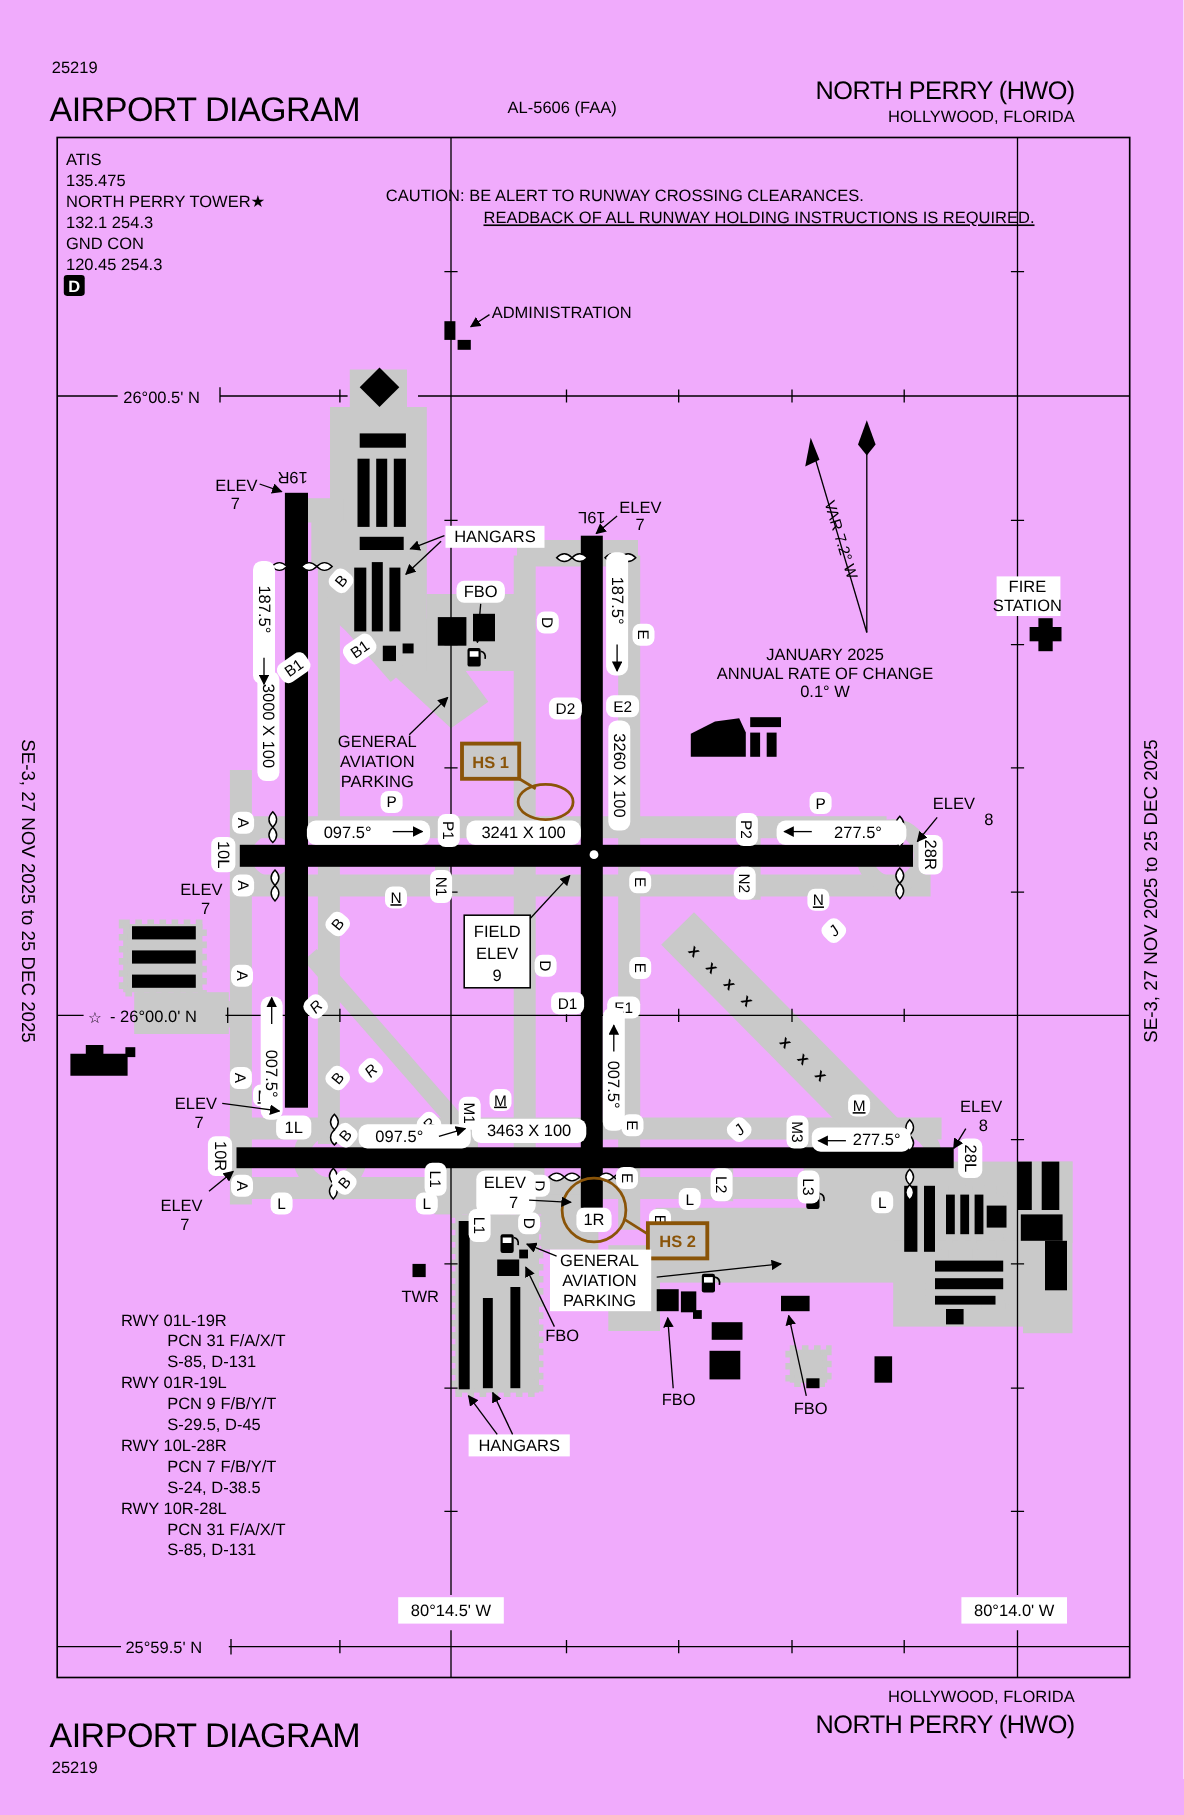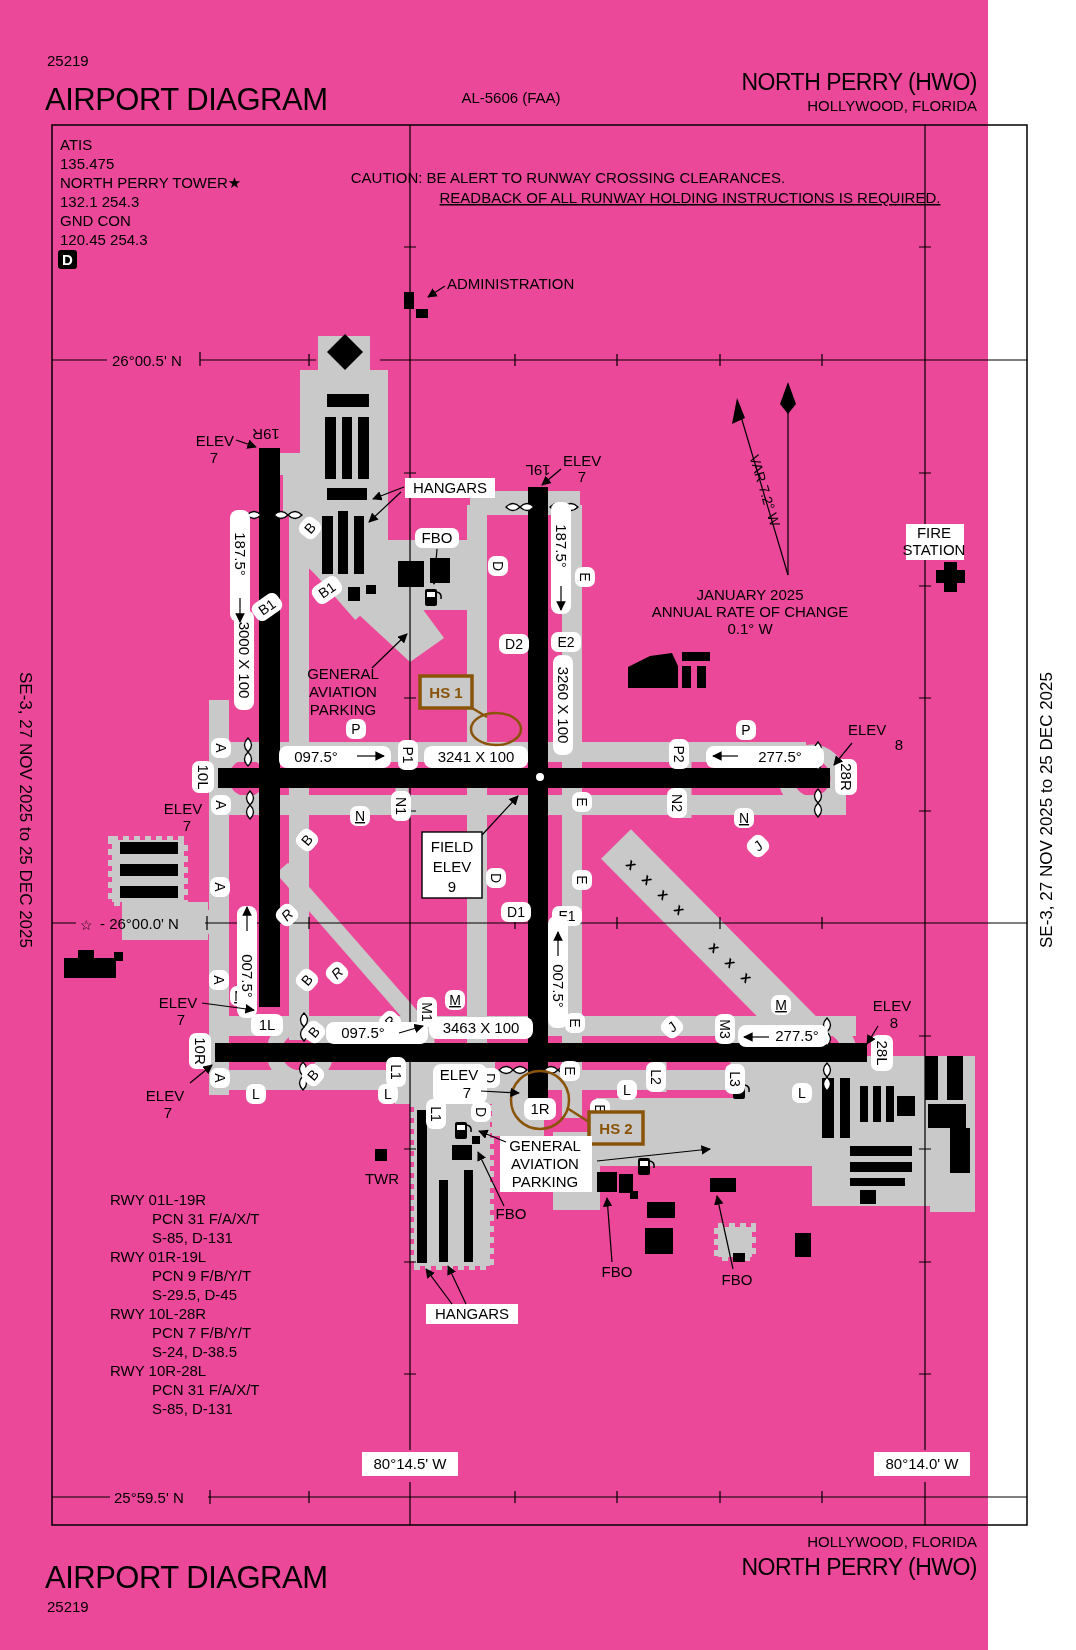--- a/index.html
+++ b/index.html
@@ -1,16 +1,16 @@
 <!DOCTYPE html>
 <html><head>
 <meta charset="utf-8">
 <style>
   html,body{margin:0;padding:0;background:#fff;}
-  #page{position:relative;width:988px;height:1650px;background:#ec4899;font-family:"Liberation Sans",sans-serif;text-align:center;}
+  #page{position:relative;width:1076px;height:1650px;background:#f0abfc;font-family:"Liberation Sans",sans-serif;text-align:center;}
   svg{position:absolute;left:0;top:0;}
   text{font-family:"Liberation Sans",sans-serif;fill:#000;}
   .t{font-size:14px}
   .t15{font-size:15px}
   .t17{font-size:17px}
   .big{font-size:31px;letter-spacing:-0.5px}
   .name{font-size:23px;letter-spacing:-0.5px}
   .mid{text-anchor:middle}
   .end{text-anchor:end}
   .it{font-style:italic}

